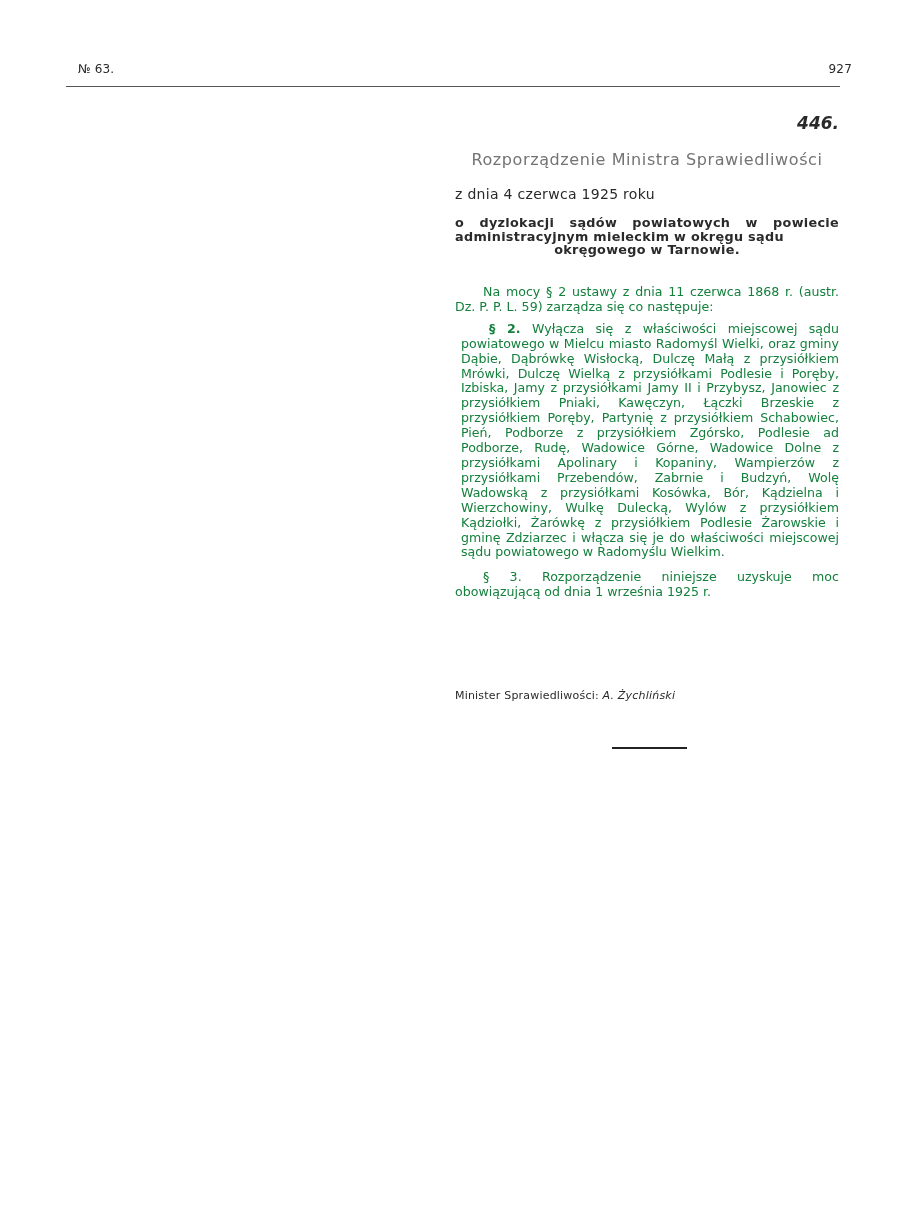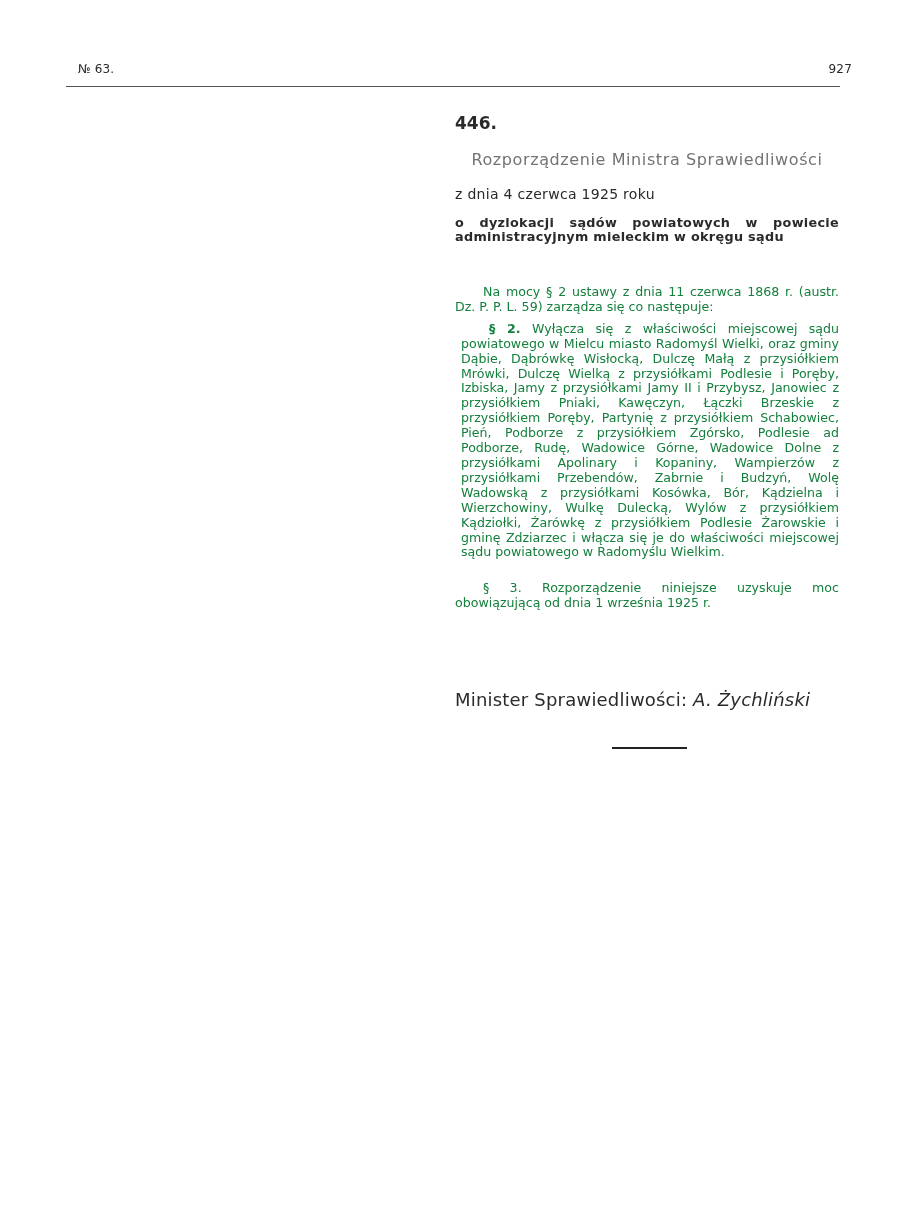--- a/index.html
+++ b/index.html
@@ -6,54 +6,55 @@
     body {
       width: 915px; height: 1216px; background: #ffffff; position: relative;
       font-family: "DejaVu Sans", sans-serif; color: #2a2a2a; overflow: hidden;
     }
     .header { position: absolute; top: 62px; left: 66px; width: 774px; height: 20px; font-size: 12px; letter-spacing: 0.2px; margin-left: 12px; }
     .header .left { position: absolute; left: 0; top: 0; }
     .header .center { position: absolute; left: 0; right: 0; text-align: center; top: 0; padding-left: 30px; }
     .header .right { position: absolute; right: 0; top: 0; text-align: right; }
     .rule-top { position: absolute; top: 86px; left: 66px; width: 774px; height: 0; border-top: 1.3px solid #555; }
     .col { position: absolute; left: 455px; width: 384px; font-size: 12.6px; line-height: 14.9px; color: #15803d; }
-    .num { position: absolute; top: 113px; left: 455px; width: 384px; text-align: left; font-weight: bold; font-size: 17px; }
+    .num { position: absolute; top: 113px; left: 455px; width: 384px; text-align: right; font-weight: bold; font-size: 17px; font-style: italic; }
     .title { position: absolute; top: 150px; left: 455px; width: 384px; text-align: center; font-size: 16px; letter-spacing: 0.6px; font-weight: normal; color: #737373; }
     .date { position: absolute; top: 186px; left: 455px; width: 384px; text-align: left; font-size: 14px; letter-spacing: 0.3px; }
     .subject { position: absolute; top: 216px; left: 455px; width: 384px; text-align: justify; font-weight: bold; font-size: 12.8px; line-height: 13.5px; letter-spacing: 0.3px; }
     .subject .last { display: block; text-align: center; }
     .p { text-align: justify; margin: 0; }
     .ind { text-indent: 28px; }
-    .sig { position: absolute; top: 689px; left: 455px; font-size: 18px; letter-spacing: 0.2px; }
+    .sig { position: absolute; top: 689px; left: 455px; font-size: 11px; letter-spacing: 0.2px; }
     .sig i { font-style: italic; }
     .rule-bottom { position: absolute; top: 747px; left: 612px; width: 75px; border-top: 2.5px solid #222; }
   </style>
 </head>
 <body>
 
 <div class="header">
   <span class="left">№ 63.</span>
   <span class="right">927</span>
 </div>
 <div class="rule-top"></div>
 
 <div class="num">446.</div>
 <div class="title">Rozporządzenie Ministra Sprawiedliwości</div>
 <div class="date">z dnia 4 czerwca 1925 roku</div>
 <div class="subject">
   <span>o dyzlokacji sądów powiatowych w powiecie administracyjnym mieleckim w okręgu sądu</span>
+  <span class="last">okręgowego w Tarnowie.</span>
 </div>
 
 <div class="col" style="top:285px;">
   <p class="p ind">Na mocy § 2 ustawy z dnia 11 czerwca 1868 r. (austr. Dz. P. P. L. 59) zarządza się co następuje:</p>
   <p class="p ind" style="margin-top:7px;margin-left:6px;">
     <b>§ 2.</b>
     <span>Wyłącza się z właściwości miejscowej sądu powiatowego w Mielcu miasto Radomyśl Wielki, oraz gminy Dąbie, Dąbrówkę Wisłocką, Dulczę Małą z przysiółkiem Mrówki, Dulczę Wielką z przysiółkami Podlesie i Poręby, Izbiska, Jamy z przysiółkami Jamy II i Przybysz, Janowiec z przysiółkiem Pniaki, Kawęczyn, Łączki Brzeskie z przysiółkiem Poręby, Partynię z przysiółkiem Schabowiec, Pień, Podborze z przysiółkiem Zgórsko, Podlesie ad Podborze, Rudę, Wadowice Górne, Wadowice Dolne z przysiółkami Apolinary i Kopaniny, Wampierzów z przysiółkami Przebendów, Zabrnie i Budzyń, Wolę Wadowską z przysiółkami Kosówka, Bór, Kądzielna i Wierzchowiny, Wulkę Dulecką, Wylów z przysiółkiem Kądziołki, Żarówkę z przysiółkiem Podlesie Żarowskie i gminę Zdziarzec i włącza się je do właściwości miejscowej sądu powiatowego w Radomyślu Wielkim.</span>
   </p>
-  <p class="p ind" style="margin-top:21px;">
+  <p class="p ind" style="margin-top:10px;">
     <span>§ 3.</span>
     <span>Rozporządzenie niniejsze uzyskuje moc obowiązującą od dnia 1 września 1925 r.</span>
   </p>
 </div>
 
 <div class="sig">
   <span>Minister Sprawiedliwości:</span>
   <i>A. Żychliński</i>
 </div>
 

